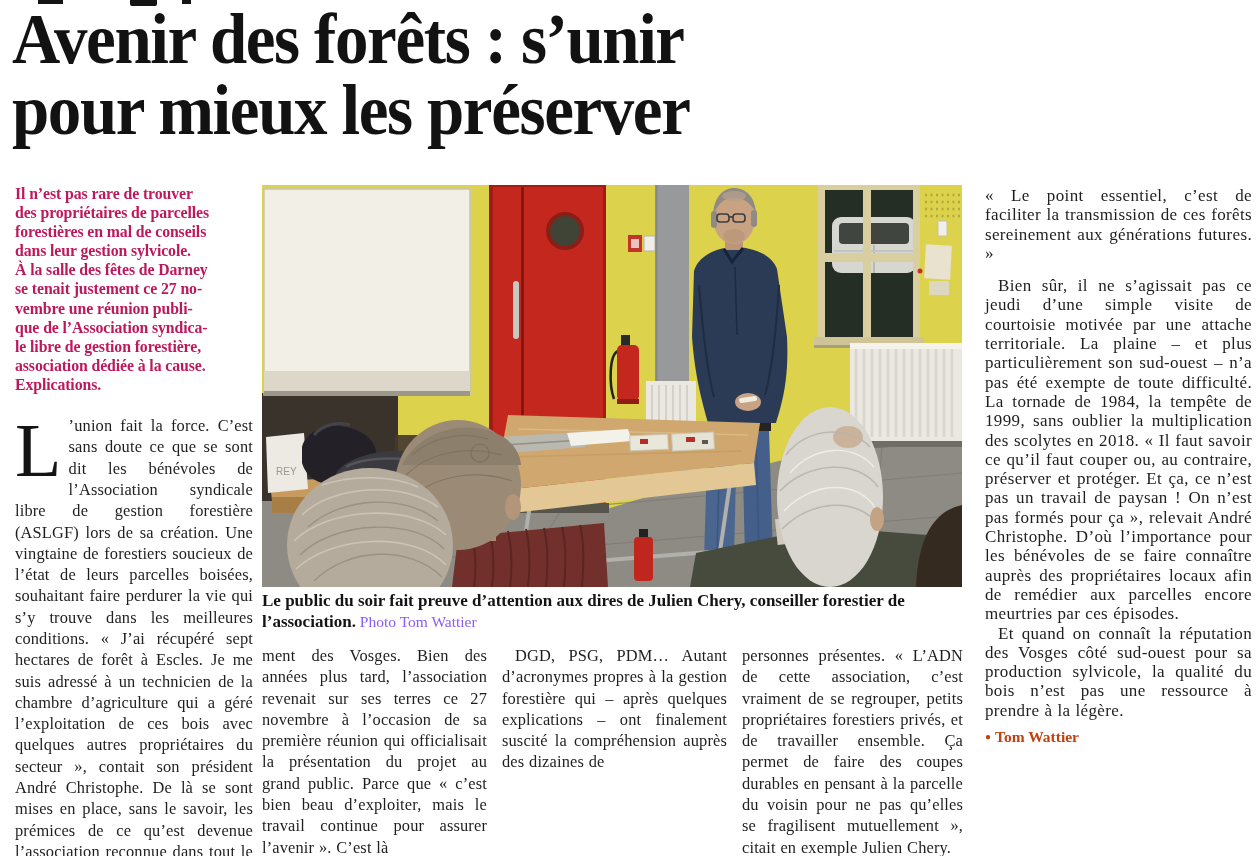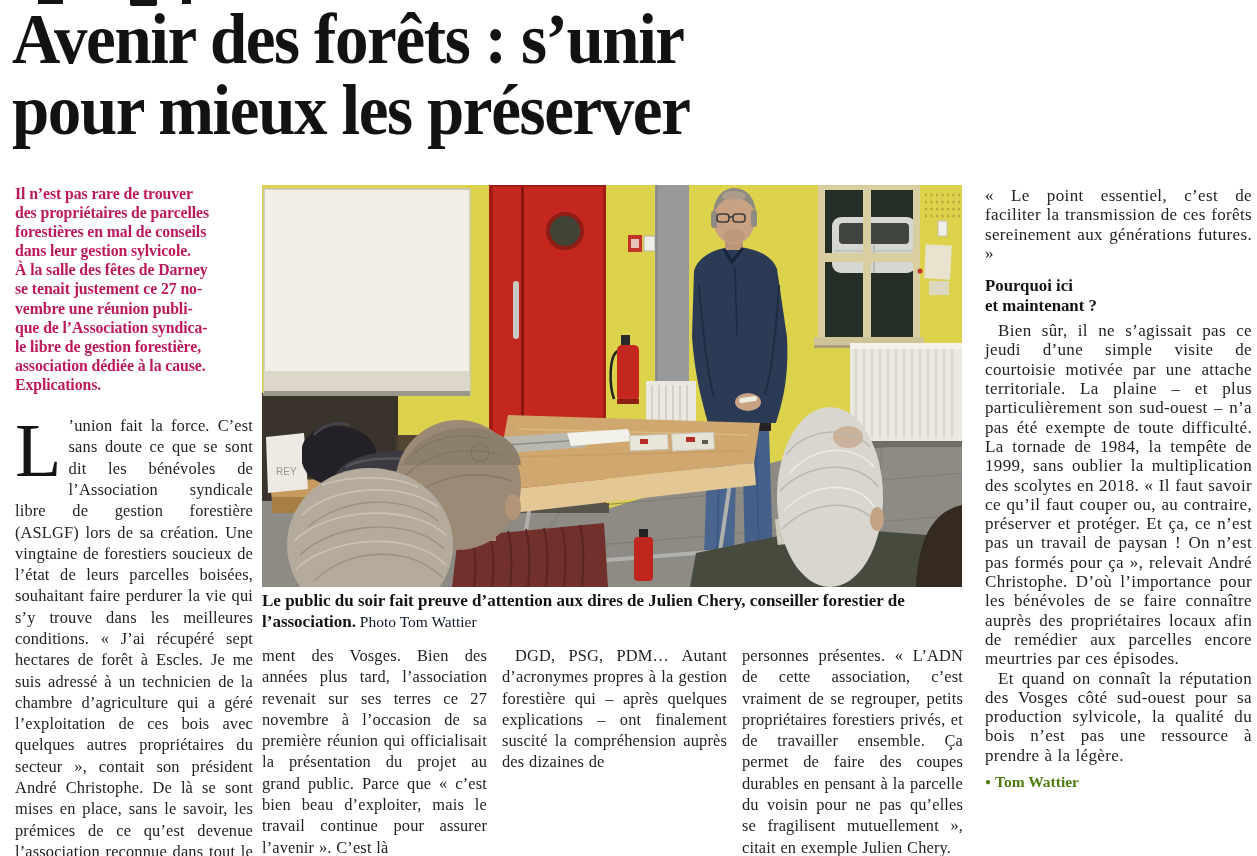--- a/index.html
+++ b/index.html
@@ -34,36 +34,36 @@
   .dropcap{
     float:left;font-size:76px;line-height:58px;padding:6px 7px 0 0;color:#141414;
   }
 
   
   figure.photo{left:262px;top:185px;width:700px;height:402px;margin:0;}
   figure.photo svg{width:100%;height:100%;display:block;}
 
   .caption{left:262px;top:591px;width:700px;font-size:17px;line-height:20.5px;}
   .cap-bold{font-weight:700;color:#131313;}
-  .cap-credit{font-weight:400;font-size:15.5px;color:#0f172a;}
+  .cap-credit{font-weight:400;font-size:15.5px;color:#8b5cf6;}
 
   
   .col-a{left:262px;top:645px;width:225px;}
   .col-b{left:502px;top:645px;width:225px;}
   .col-c{left:742px;top:645px;width:221px;}
 
   
   .col-right{left:985px;top:186px;width:267px;}
   .col-right .body-p{font-size:17px;line-height:19.3px;letter-spacing:.35px;}
   .quote{margin-bottom:13px !important;}
   .subhead{
     margin:10px 0 5px 0;font-size:16.8px;line-height:20px;font-weight:700;color:#131313;
     white-space:pre-line;
   }
-  .byline{margin:8px 0 0 0;font-size:15.5px;font-weight:700;color:#4d7c0f;}
+  .byline{margin:8px 0 0 0;font-size:15.5px;font-weight:700;color:#c2410c;}
   .byline-bullet{font-size:10px;vertical-align:2px;margin-right:4px;}
 </style>
 </head>
 <body>
 
 <div class="abs kicker-a"></div>
 <div class="abs kicker-b"></div>
 <div class="abs kicker-c"></div>
 
 <h1 class="abs headline">
@@ -354,20 +354,18 @@
 <div class="abs col-b">
   <p class="body-p indent">DGD, PSG, PDM… Autant d’acronymes propres à la gestion forestière qui – après quelques explications – ont finalement suscité la compréhension auprès des dizaines de</p>
 </div>
 
 <div class="abs col-c">
   <p class="body-p">personnes présentes. « L’ADN de cette association, c’est vraiment de se regrouper, petits propriétaires forestiers privés, et de travailler ensemble. Ça permet de faire des coupes durables en pensant à la parcelle du voisin pour ne pas qu’elles se fragilisent mutuellement », citait en exemple Julien Chery.</p>
 </div>
 
 <div class="abs col-right">
   <p class="body-p quote">« Le point essentiel, c’est de faciliter la transmission de ces forêts sereinement aux générations futures. »</p>
-  <h2 class="subhead">Pourquoi ici
-et maintenant ?</h2>
   <p class="body-p indent">Bien sûr, il ne s’agissait pas ce jeudi d’une simple visite de courtoisie motivée par une attache territoriale. La plaine – et plus particulièrement son sud-ouest – n’a pas été exempte de toute difficulté. La tornade de 1984, la tempête de 1999, sans oublier la multiplication des scolytes en 2018. « Il faut savoir ce qu’il faut couper ou, au contraire, préserver et protéger. Et ça, ce n’est pas un travail de paysan ! On n’est pas formés pour ça », relevait André Christophe. D’où l’importance pour les bénévoles de se faire connaître auprès des propriétaires locaux afin de remédier aux parcelles encore meurtries par ces épisodes.</p>
   <p class="body-p indent">Et quand on connaît la réputation des Vosges côté sud-ouest pour sa production sylvicole, la qualité du bois n’est pas une ressource à prendre à la légère.</p>
   <p class="byline">
     <span class="byline-bullet">●</span><span class="byline-name">Tom Wattier</span>
   </p>
 </div>
 
 </body></html>

